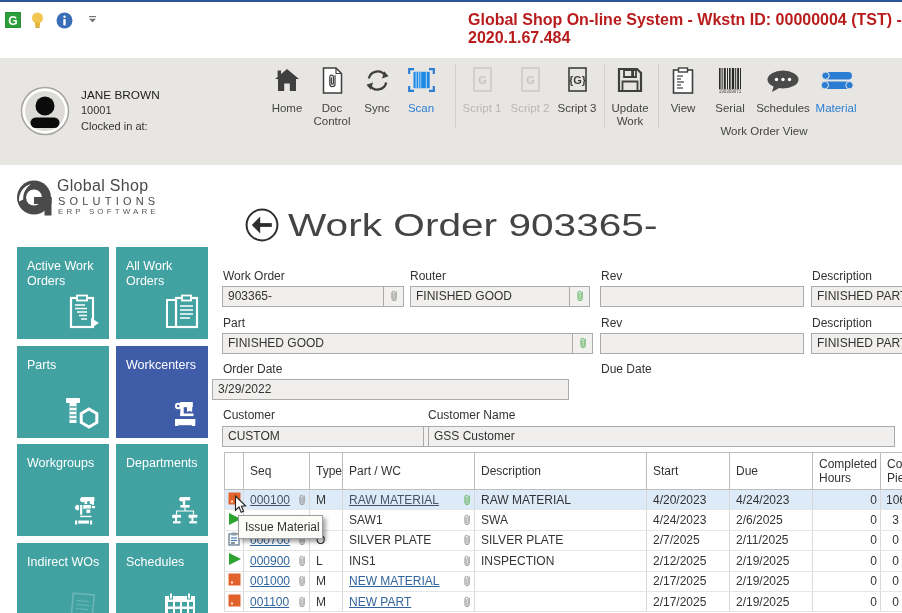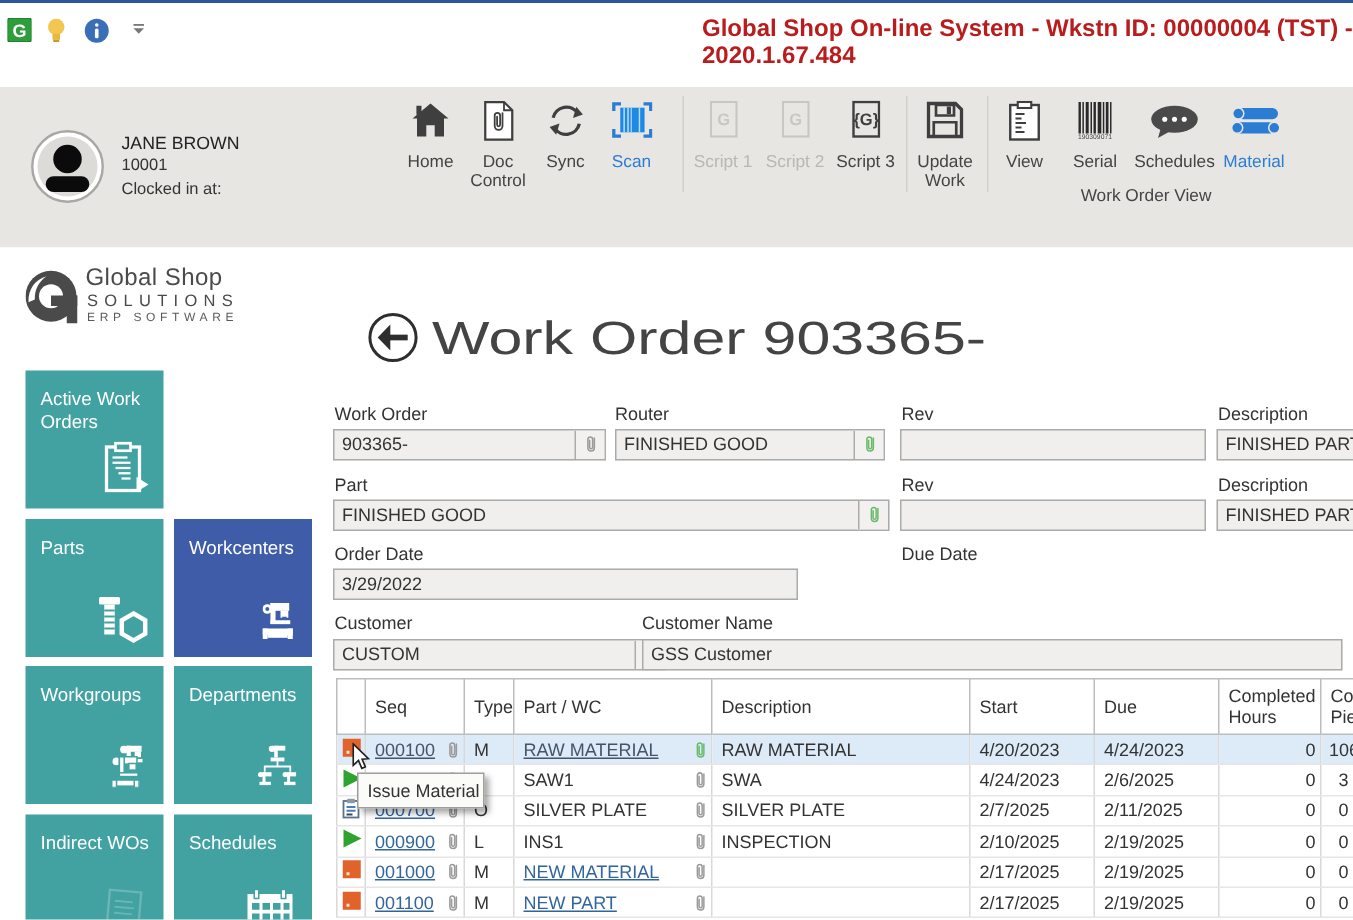--- a/index.html
+++ b/index.html
@@ -239,20 +239,33 @@
     <rect x="3" y="4" width="22" height="29" fill="none" stroke="#fff" stroke-width="2.2"></rect>
     <rect x="9" y="1.5" width="10" height="5" fill="#42A1A1" stroke="#fff" stroke-width="1.8"></rect>
     <g stroke="#fff" stroke-width="1.5">
       <line x1="7" y1="11" x2="17" y2="11"></line>
       <line x1="7" y1="14.5" x2="19" y2="14.5"></line>
       <line x1="9" y1="18" x2="19" y2="18"></line>
       <line x1="11" y1="21.5" x2="19" y2="21.5"></line>
       <line x1="13" y1="25" x2="19" y2="25"></line>
     </g>
     <polygon points="23,24 31,29 23,34" fill="#fff"></polygon>
+  </svg>
+</div>
+<div class="tile" style="left:116px;top:247px">All Work Orders
+  <svg width="34" height="36" viewBox="0 0 34 36">
+    <rect x="2" y="6" width="20" height="27" fill="#42A1A1" stroke="#fff" stroke-width="2"></rect>
+    <rect x="11" y="4" width="21" height="29" fill="#42A1A1" stroke="#fff" stroke-width="2.2"></rect>
+    <rect x="17" y="1.5" width="9" height="5" fill="#42A1A1" stroke="#fff" stroke-width="1.8"></rect>
+    <g stroke="#fff" stroke-width="1.5">
+      <line x1="15" y1="12" x2="28" y2="12"></line>
+      <line x1="15" y1="16" x2="28" y2="16"></line>
+      <line x1="15" y1="20" x2="28" y2="20"></line>
+      <line x1="15" y1="24" x2="25" y2="24"></line>
+    </g>
   </svg>
 </div>
 <div class="tile" style="left:17px;top:345.5px">Parts
   <svg width="38" height="32" viewBox="0 0 38 32">
     <rect x="4" y="1" width="14" height="5" rx="1" fill="#fff"></rect>
     <rect x="7.5" y="6" width="7" height="20" fill="#fff"></rect>
     <g stroke="#42A1A1" stroke-width="1.4">
       <line x1="7.5" y1="10" x2="14.5" y2="10"></line>
       <line x1="7.5" y1="14" x2="14.5" y2="14"></line>
       <line x1="7.5" y1="18" x2="14.5" y2="18"></line>
@@ -381,21 +394,21 @@
 <div class="fld" style="left:222px;top:333px;width:371px">FINISHED GOOD
   <span class="clip"><svg width="10" height="14" viewBox="0 0 12 16">
           <path d="M8.7 3.2 L8.7 11 A2.6 2.6 0 0 1 3.5 11 L3.5 4.2 A1.9 1.9 0 0 1 7.3 4.2 L7.3 10.6 A1.2 1.2 0 0 1 4.9 10.6 L4.9 5" fill="none" stroke="#6CB86C" stroke-width="1.2" stroke-linecap="round"></path>
         </svg></span>
 </div>
 <div class="fld" style="left:600px;top:333px;width:204px"></div>
 <div class="fld" style="left:811px;top:333px;width:110px">FINISHED PART DESC</div>
 
 <div class="lbl" style="left:223px;top:362px">Order Date</div>
 <div class="lbl" style="left:601px;top:362px">Due Date</div>
-<div class="fld" style="left:222px;top:379px;width:310px">3/29/2022</div>
+<div class="fld" style="left:212px;top:379px;width:357px">3/29/2022</div>
 
 <div class="lbl" style="left:223px;top:408px">Customer</div>
 <div class="lbl" style="left:428px;top:408px">Customer Name</div>
 <div class="fld" style="left:222px;top:426px;width:222px">CUSTOM
   <span class="clip"><svg width="10" height="14" viewBox="0 0 12 16">
           <path d="M8.7 3.2 L8.7 11 A2.6 2.6 0 0 1 3.5 11 L3.5 4.2 A1.9 1.9 0 0 1 7.3 4.2 L7.3 10.6 A1.2 1.2 0 0 1 4.9 10.6 L4.9 5" fill="none" stroke="#6CB86C" stroke-width="1.2" stroke-linecap="round"></path>
         </svg></span>
 </div>
 <div class="fld" style="left:428px;top:426px;width:467px">GSS Customer</div>
 
@@ -525,21 +538,21 @@
   <td>L</td>
   <td>
               <div class="cellflex">
                 <span>INS1</span>
                 <svg width="10" height="14" viewBox="0 0 12 16">
                   <path d="M8.7 3.2 L8.7 11 A2.6 2.6 0 0 1 3.5 11 L3.5 4.2 A1.9 1.9 0 0 1 7.3 4.2 L7.3 10.6 A1.2 1.2 0 0 1 4.9 10.6 L4.9 5" fill="none" stroke="#9A9A9A" stroke-width="1.2" stroke-linecap="round"></path>
                 </svg>
               </div>
             </td>
   <td>INSPECTION</td>
-  <td>2/10/2025</td>
+  <td>2/12/2025</td>
             <td>2/19/2025</td>
   <td style="text-align:right;padding-right:3px">0</td>
   <td style="text-align:right;padding-right:21px">0</td>
 </tr>
 <tr>
   <td class="icn"><svg width="13" height="13">
                 <rect x="0.5" y="0.5" width="12" height="12" fill="#E2622B"></rect>
                 <rect x="3" y="8.5" width="2" height="2" fill="#FFE" opacity="0.85"></rect>
               </svg></td>
   <td>

